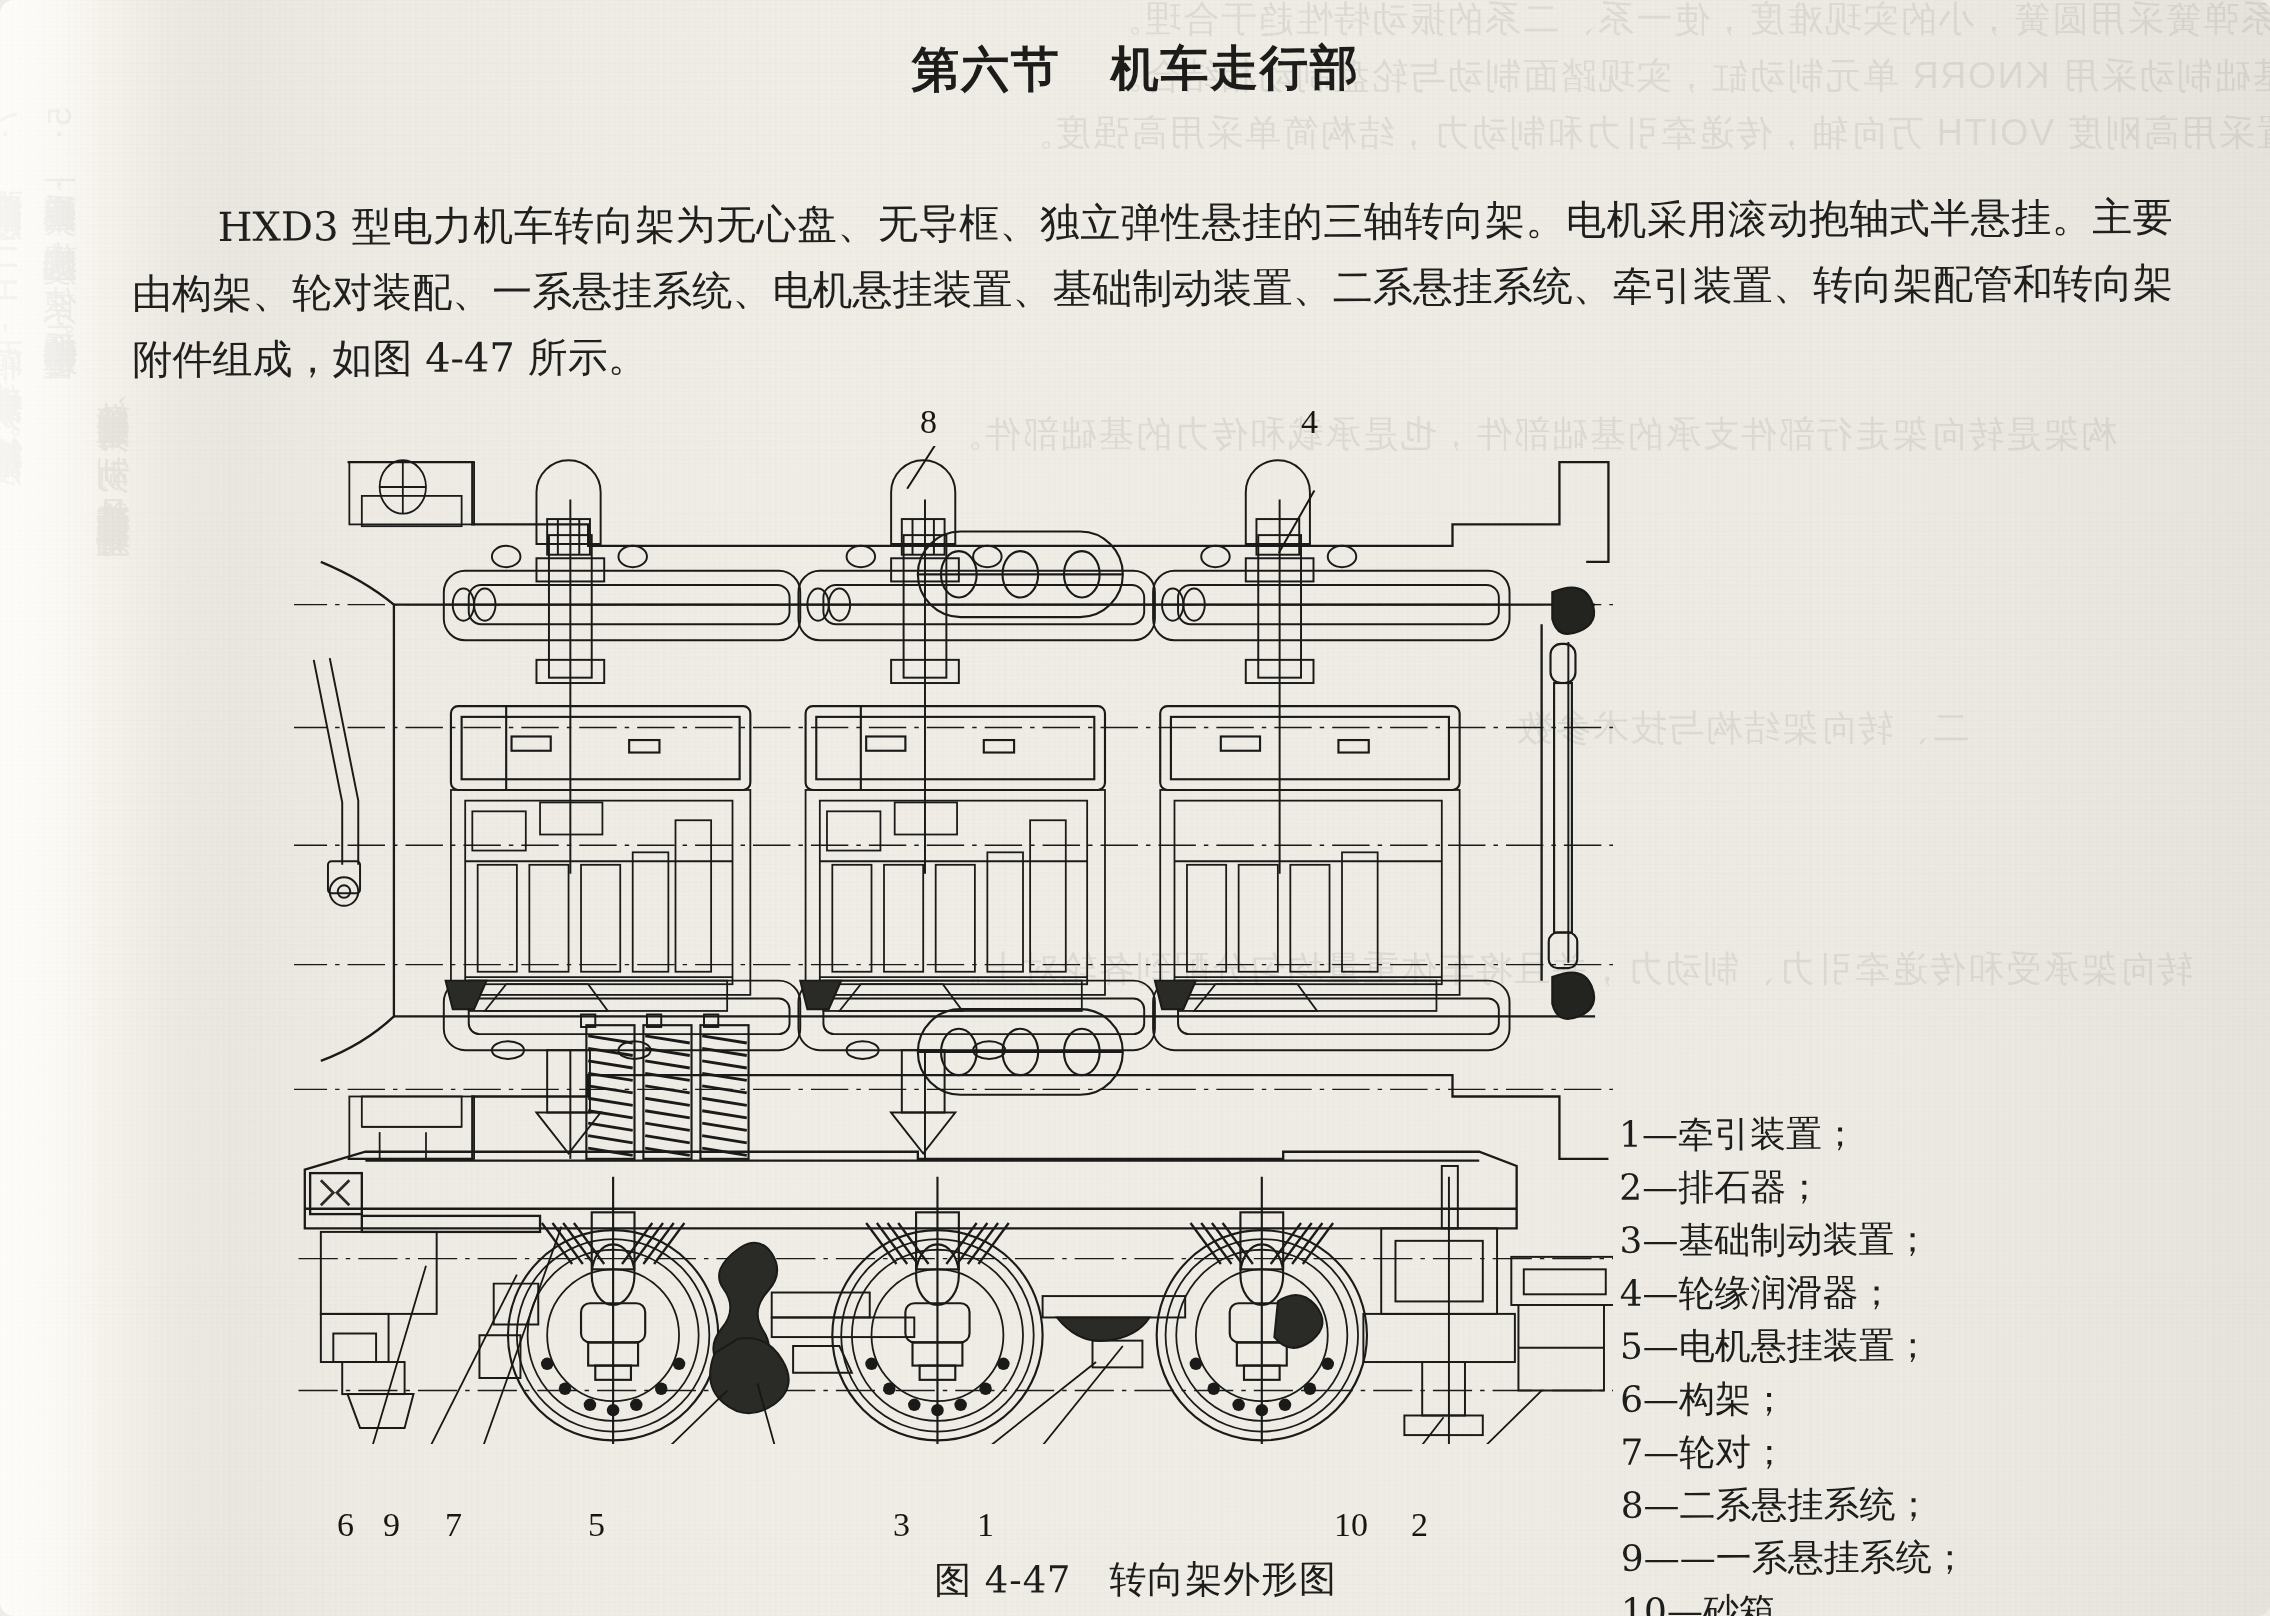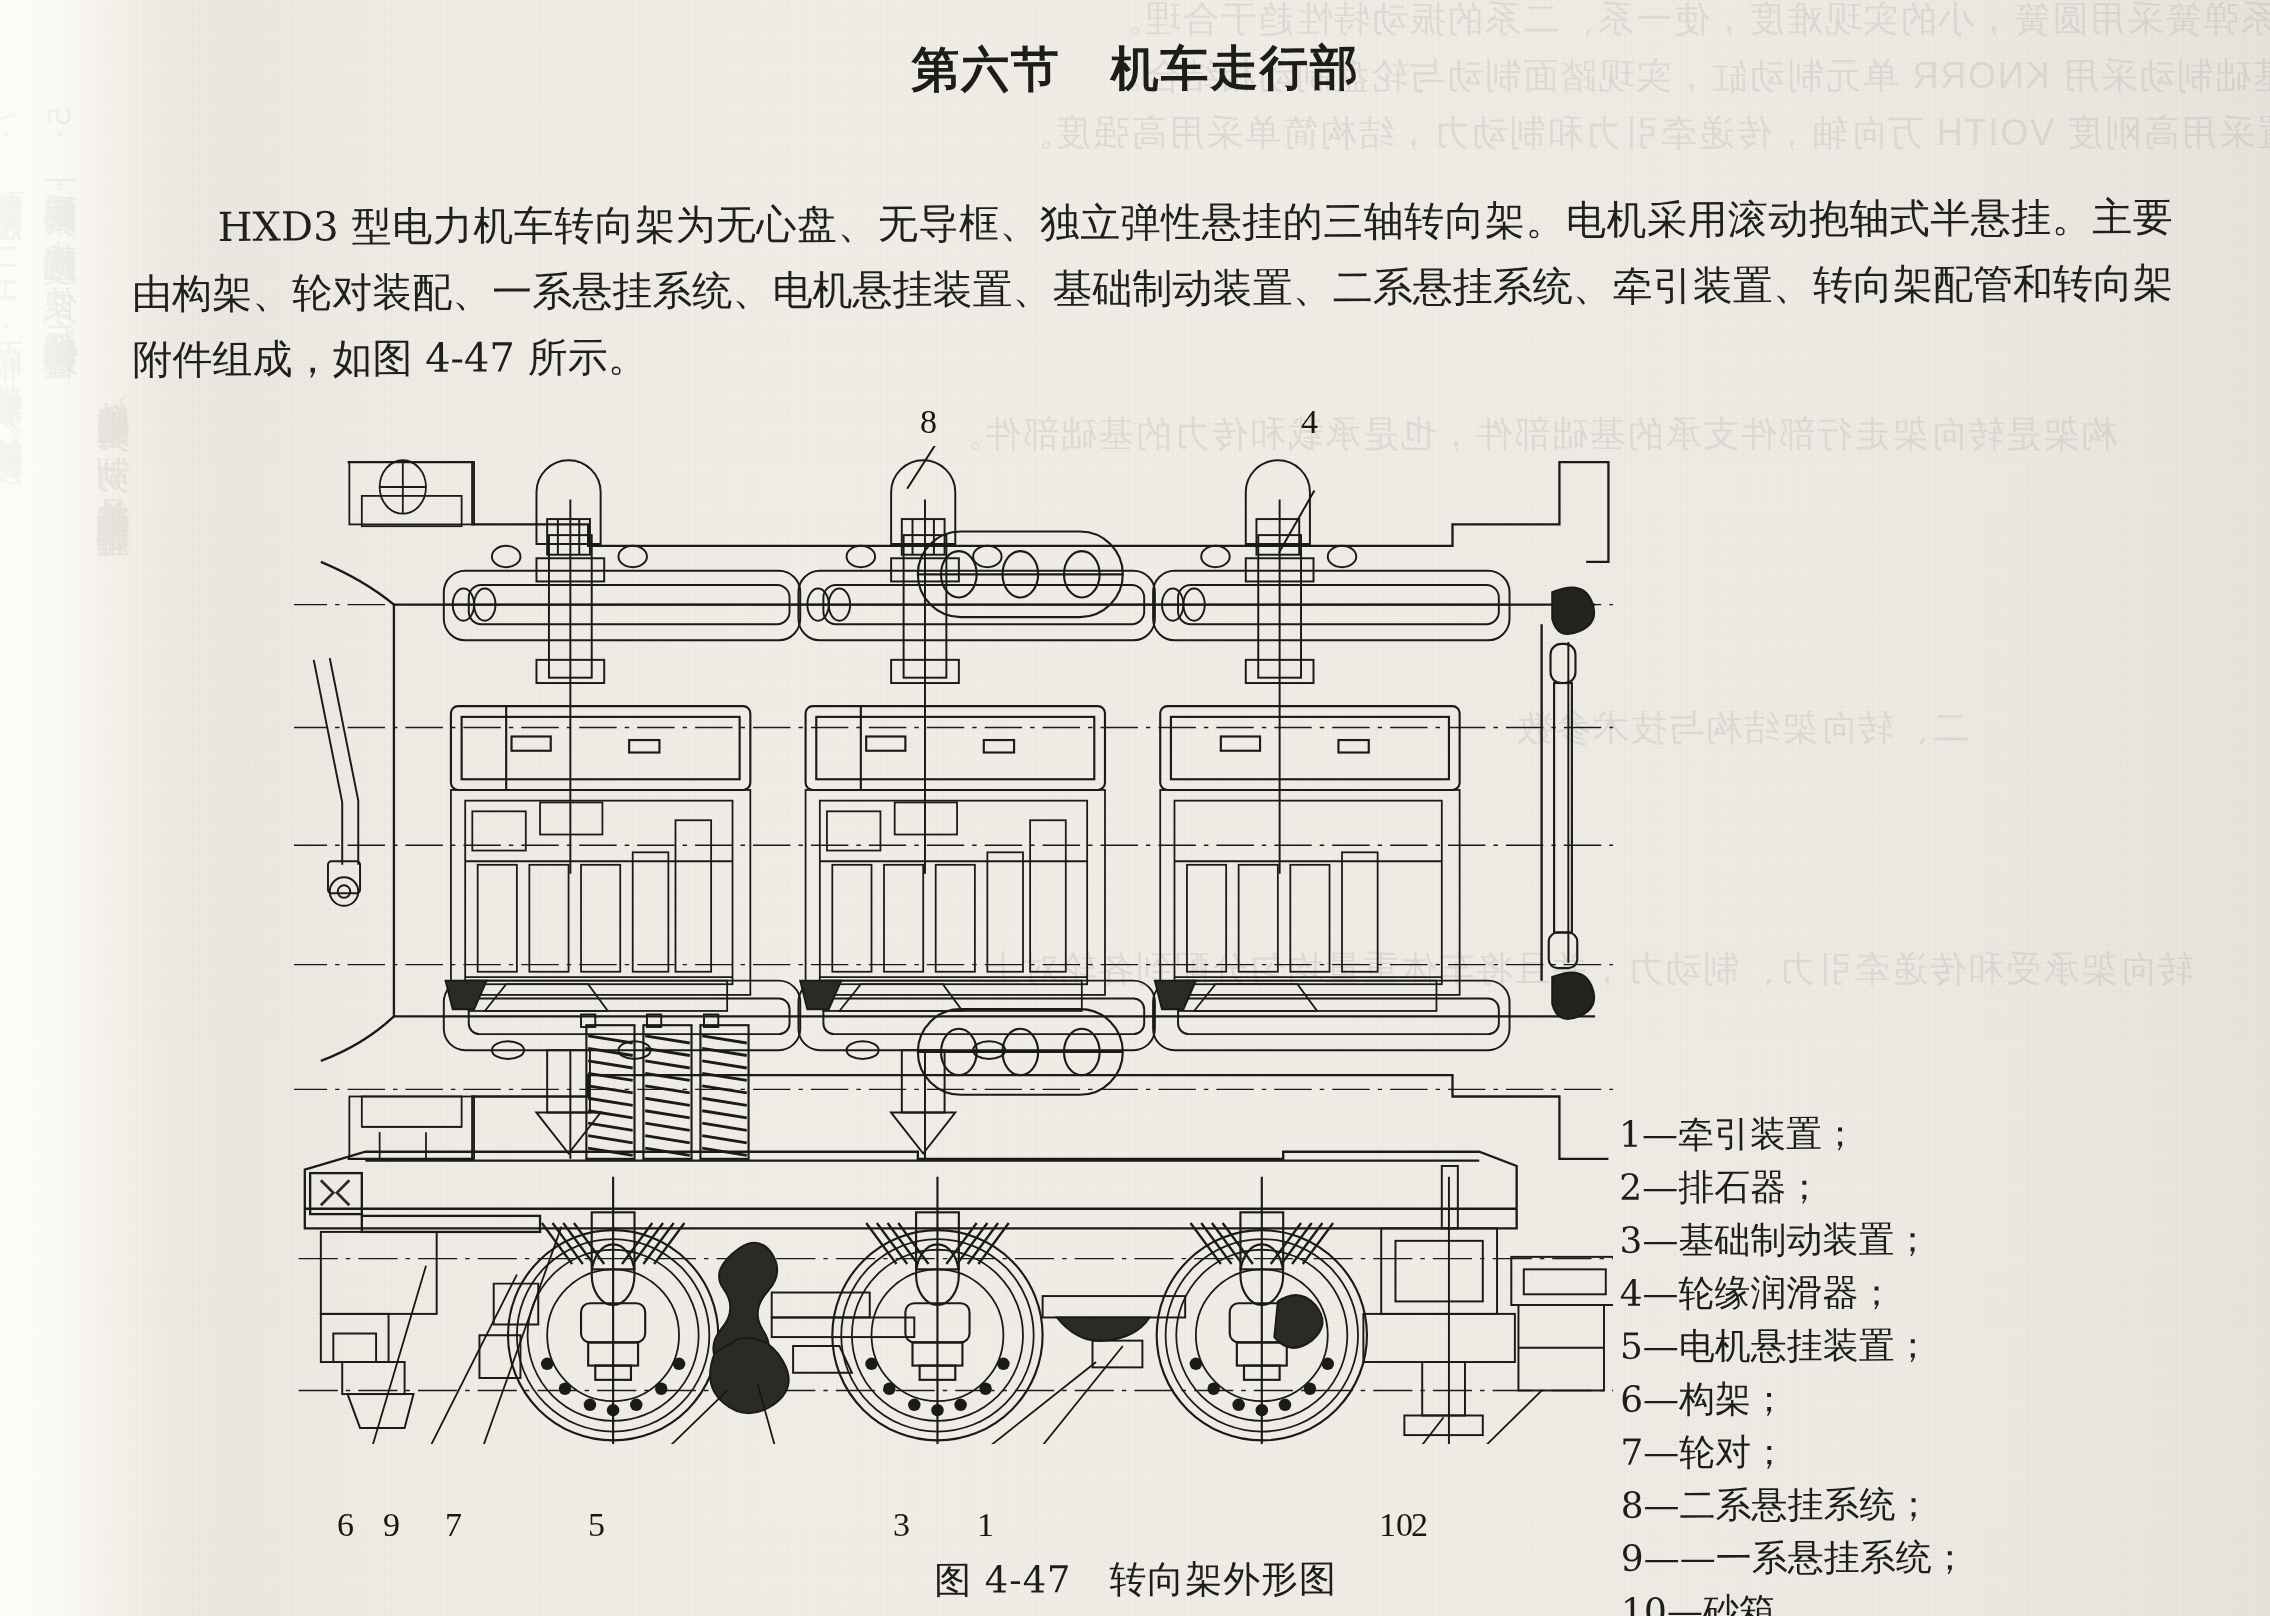--- a/index.html
+++ b/index.html
@@ -13,20 +13,21 @@
   
   #page{
     position:absolute;inset:0;
     background:
       linear-gradient(90deg,
         #fbf9f3 0px, #faf8f2 53px, #f4f1ea 116px,
         #eceae3 169px, #e9e7e0 232px, #eeebe4 374px,
         #f0ede6 802px, #efece5 1337px, #eceae3 1871px,
         #e9e6df 2139px, #e6e3dc 2271px);
     overflow:hidden;
+    border-radius:14px;
   }
   
   #grain{
     position:absolute;inset:0;
     background-image:
       repeating-linear-gradient(0deg,rgba(0,0,0,.012) 0px,rgba(0,0,0,0) 1.8px,rgba(255,255,255,.012) 2.7px,rgba(0,0,0,0) 4.5px),
       repeating-linear-gradient(90deg,rgba(0,0,0,.010) 0px,rgba(0,0,0,0) 2.7px,rgba(255,255,255,.010) 3.6px,rgba(0,0,0,0) 6.2px);
     pointer-events:none;
   }
   
@@ -599,21 +600,21 @@
 
         <span class="calloutnum" style="left:626px;top:-43px;">8</span>
         <span class="calloutnum" style="left:1007px;top:-43px;">4</span>
 
         <span class="calloutnum" style="left:43px;top:1060px;">6</span>
         <span class="calloutnum" style="left:89px;top:1060px;">9</span>
         <span class="calloutnum" style="left:151px;top:1060px;">7</span>
         <span class="calloutnum" style="left:294px;top:1060px;">5</span>
         <span class="calloutnum" style="left:599px;top:1060px;">3</span>
         <span class="calloutnum" style="left:683px;top:1060px;">1</span>
-        <span class="calloutnum" style="left:1085px;top:1060px;text-align:center;">10</span>
+        <span class="calloutnum" style="left:1040px;top:1060px;text-align:center;">10</span>
         <span class="calloutnum" style="left:1117px;top:1060px;">2</span>
       </div>
 
       <div id="legend">
         <div>1—牵引装置；</div>
         <div>2—排石器；</div>
         <div>3—基础制动装置；</div>
         <div>4—轮缘润滑器；</div>
         <div>5—电机悬挂装置；</div>
         <div>6—构架；</div>

